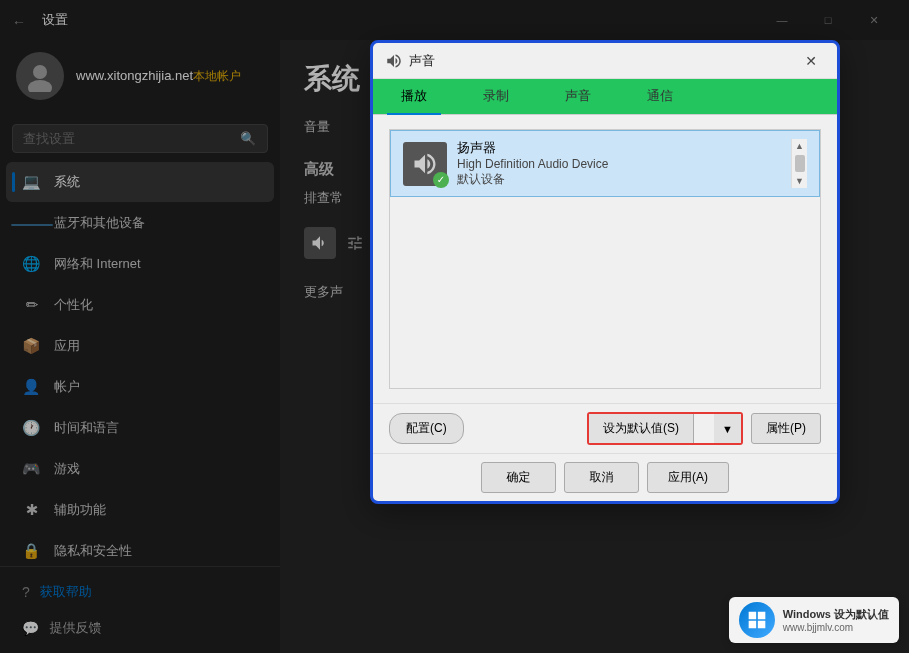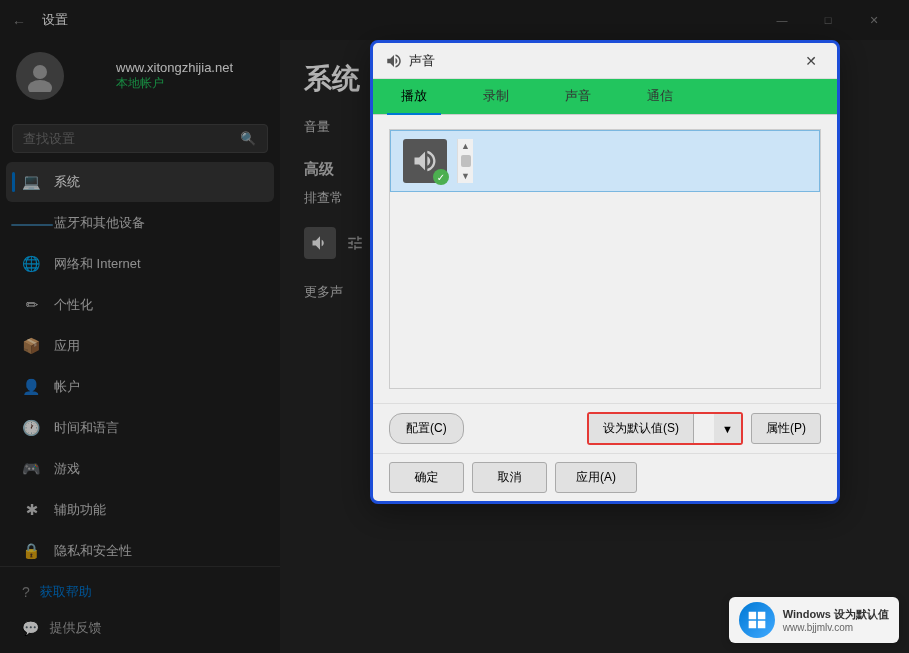--- a/index.html
+++ b/index.html
@@ -88,23 +88,23 @@
       border-radius: 50%;
       background: #555;
       display: flex;
       align-items: center;
       justify-content: center;
       flex-shrink: 0;
     }
 
     .avatar svg { width: 32px; height: 32px; }
 
-    .user-details { display: flex; flex-direction: column; margin-left: 40px; }
+    .user-details { display: flex; flex-direction: row; }
     .user-name { color: #fff; font-size: 13px; font-weight: 500; }
-    .user-type { color: #22c55e; font-size: 12px; }
+    .user-type { color: #eab308; font-size: 12px; }
 
     .search-box {
       margin: 4px 12px 8px 12px;
       background: #333;
       border-radius: 4px;
       display: flex;
       align-items: flex-end;
       padding: 6px 10px;
       gap: 8px;
       border: 1px solid #444;
@@ -353,22 +353,22 @@
       font-size: 12px;
       background: #e1e1e1;
       border: 1px solid #aaa;
       border-radius: 3px;
       cursor: pointer;
       color: #000;
     }
 
     .dialog-footer {
       display: flex;
-      justify-content: flex-start;
-      padding: 8px 16px;
+      justify-content: center;
+      padding: 8px 28px;
       gap: 8px;
       border-top: 1px solid #ddd;
     }
 
     .btn-ok, .btn-cancel, .btn-apply {
       padding: 6px 20px;
       font-size: 12px;
       background: #e1e1e1;
       border: 1px solid #aaa;
       border-radius: 3px;
@@ -602,20 +602,25 @@
     <div style="display:flex; border:1px solid #ccc; min-height:260px;">
       <div style="flex:1;">
 
         <div class="device-item">
           <div class="device-item-icon">
             <svg viewBox="0 0 24 24" width="28" height="28" fill="#ccc">
               <path d="M3 9v6h4l5 5V4L7 9H3zm13.5 3c0-1.77-1.02-3.29-2.5-4.03v8.05c1.48-.73 2.5-2.25 2.5-4.02zM14 3.23v2.06c2.89.86 5 3.54 5 6.71s-2.11 5.85-5 6.71v2.06c4.01-.91 7-4.49 7-8.77s-2.99-7.86-7-8.77z"></path>
             </svg>
             <div class="green-check">✓</div>
           </div>
+          <div class="device-item-details">
+            <div class="device-item-name">扬声器</div>
+            <div class="device-item-desc">High Definition Audio Device</div>
+            <div class="device-item-status">默认设备</div>
+          </div>
 
           <div style="width:16px; display:flex; flex-direction:column; align-items:center; background:#f0f0f0; border-left:1px solid #ddd; align-self:stretch;">
             <div style="font-size:9px; color:#666; padding:2px;">▲</div>
             <div style="flex:1; width:10px; background:#c0c0c0; margin:2px; border-radius:2px;"></div>
             <div style="font-size:9px; color:#666; padding:2px;">▼</div>
           </div>
         </div>
       </div>
     </div>
   </div>

